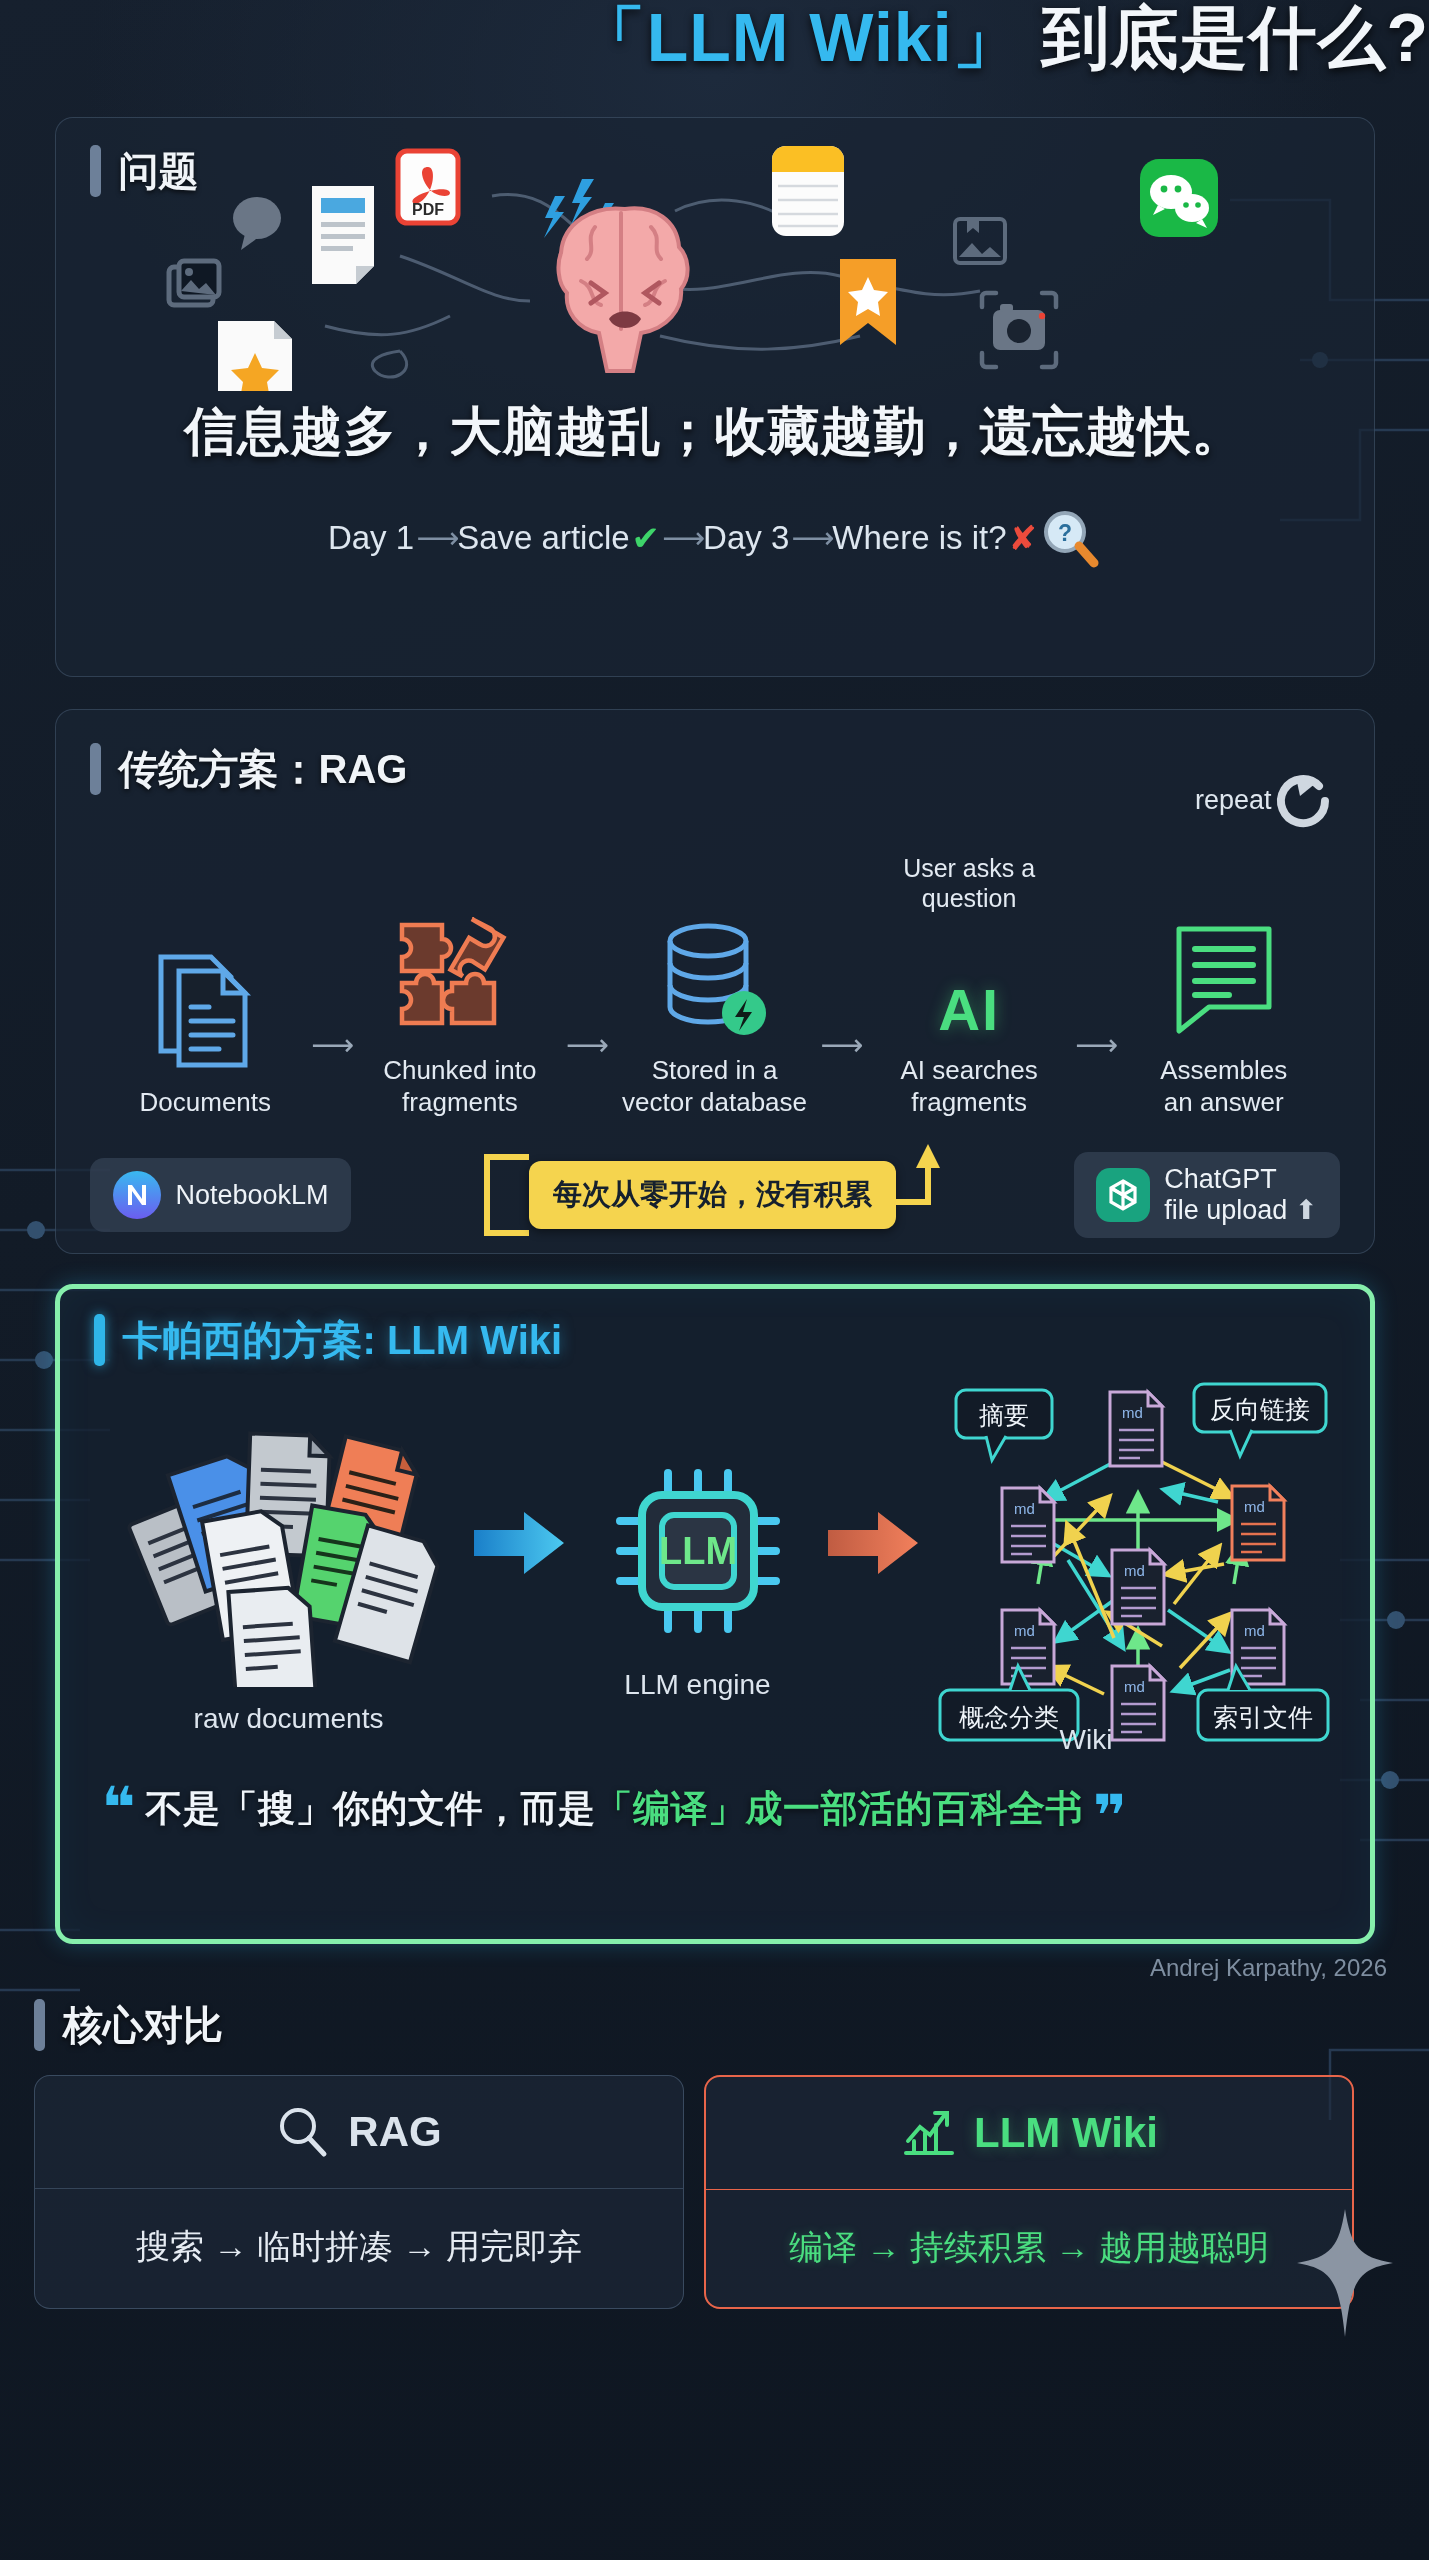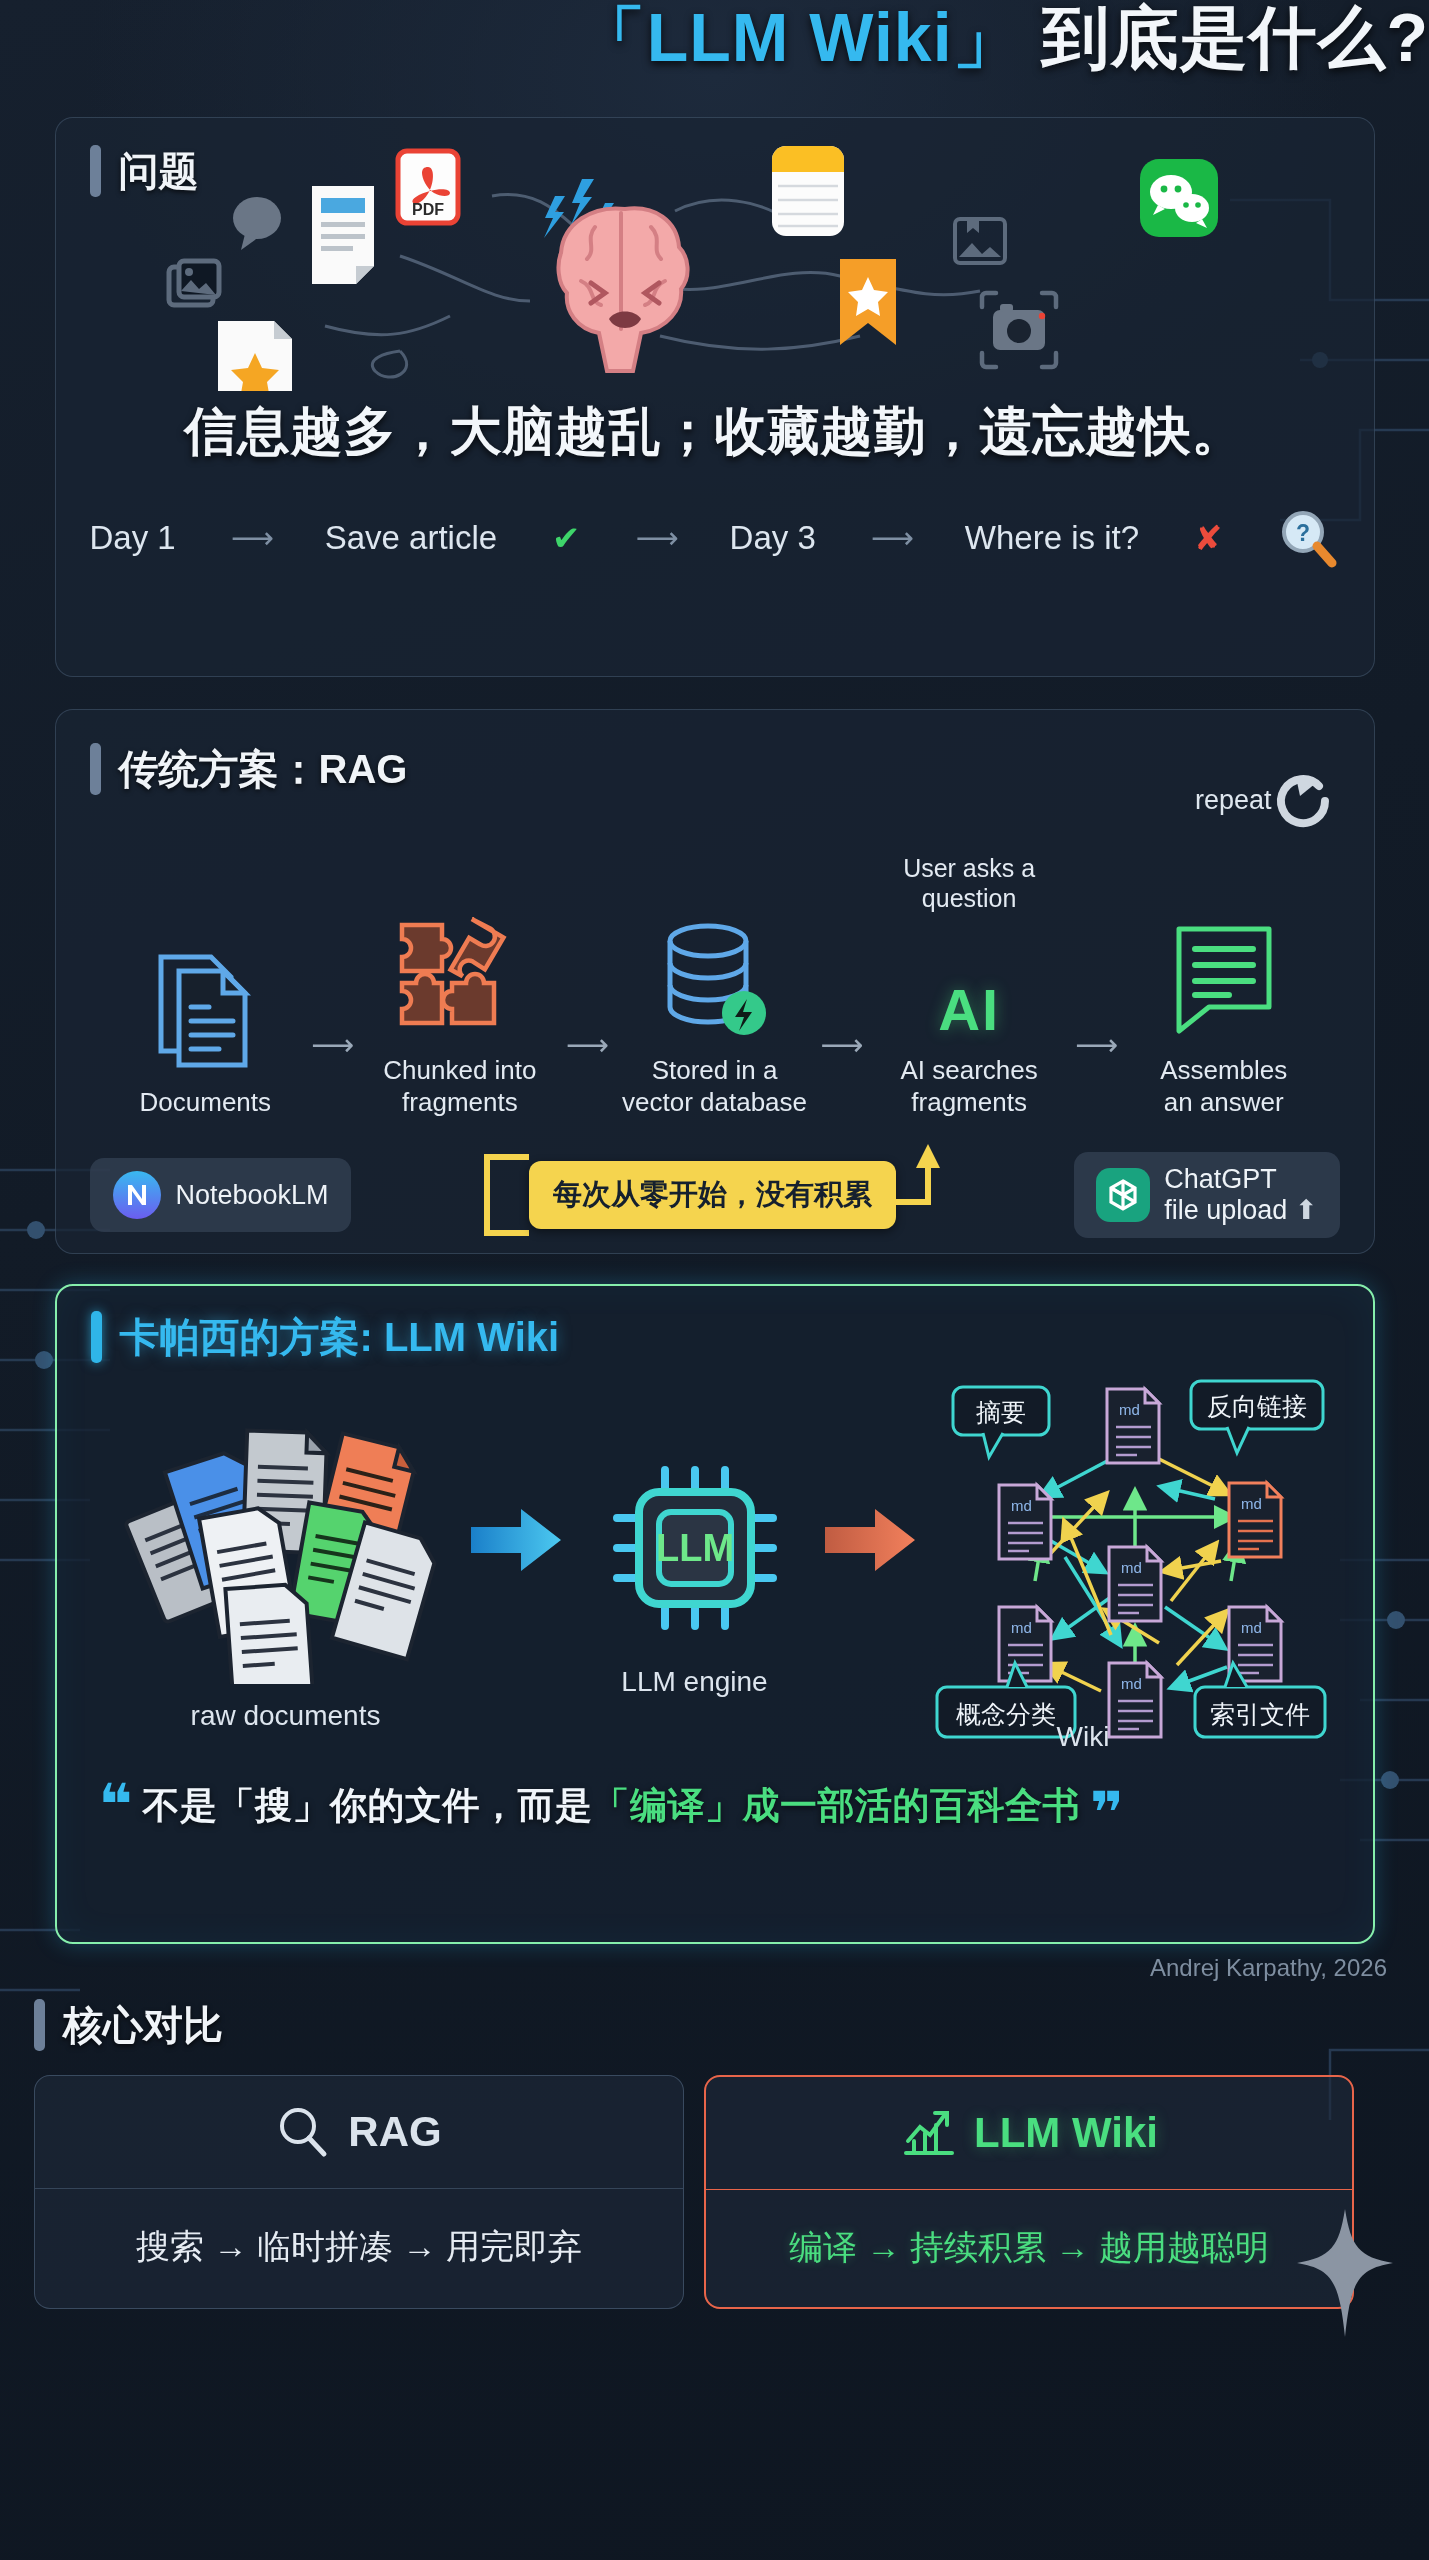--- a/index.html
+++ b/index.html
@@ -21,37 +21,37 @@
   .title-wrap { position:relative; z-index:2; text-align:right; }
   .title { font-size:68px; font-weight:bold; letter-spacing:1px; line-height:1.1;
            text-shadow:0 3px 8px rgba(0,0,0,.8); white-space:nowrap; }
   .title .cyan { color:#35b9ef; }
   .title .wht  { color:#f2f6fa; }
 
   
   .card { position:relative; z-index:2; margin:0 auto; width:1320px;
           border-radius:18px; background:rgba(25,36,51,.72);
           border:1px solid rgba(110,135,165,.30); }
-  .card.glow { border:2px solid #86efac; background:rgba(21,33,48,.80);
+  .card.glow { border:5px solid #86efac; background:rgba(21,33,48,.80);
                box-shadow:0 0 22px rgba(47,181,232,.28), inset 0 0 40px rgba(47,181,232,.05); }
 
   
   .sec-head { display:flex; align-items:center; gap:18px; }
   .accent { width:11px; height:52px; border-radius:5px; background:#6d8099; flex:none; }
   .accent.cy { background:#2fb5e8; box-shadow:0 0 12px rgba(47,181,232,.7); }
   .sec-title { font-size:40px; font-weight:bold; color:#f0f4f8;
                text-shadow:0 2px 5px rgba(0,0,0,.75); white-space:nowrap; }
   .sec-title.cy { color:#35b9ef; text-shadow:0 0 14px rgba(53,185,239,.5); }
 
   
   #sec-problem { margin-top:42px; height:560px; padding:26px 34px; }
   .icon-scatter { position:relative; height:250px; margin-top:-58px; }
   .big-line { text-align:center; font-size:52px; font-weight:bold; color:#f2f6fa;
               letter-spacing:1px; text-shadow:0 3px 7px rgba(0,0,0,.8); margin-top:6px;}
-  .timeline { display:flex; align-items:center; justify-content:space-between; gap:2px;
+  .timeline { display:flex; align-items:center; justify-content:center; gap:2px;
               margin-top:40px; font-size:33px; color:#dde6ef; }
   .tl-arrow { color:#7e8fa3; font-size:30px; letter-spacing:-4px; }
   .tick { color:#3ed46a; font-size:34px; font-weight:bold; }
   .cross { color:#ec4b3c; font-size:34px; font-weight:bold; }
 
   
   #sec-rag { margin-top:32px; height:545px; padding:32px 34px 0; }
   .repeat-wrap { position:absolute; right:40px; top:60px; display:flex; align-items:center; gap:0; }
   .repeat-lbl { font-size:27px; color:#dfe7ef; }
   .flow { display:flex; justify-content:space-between; align-items:flex-end;

